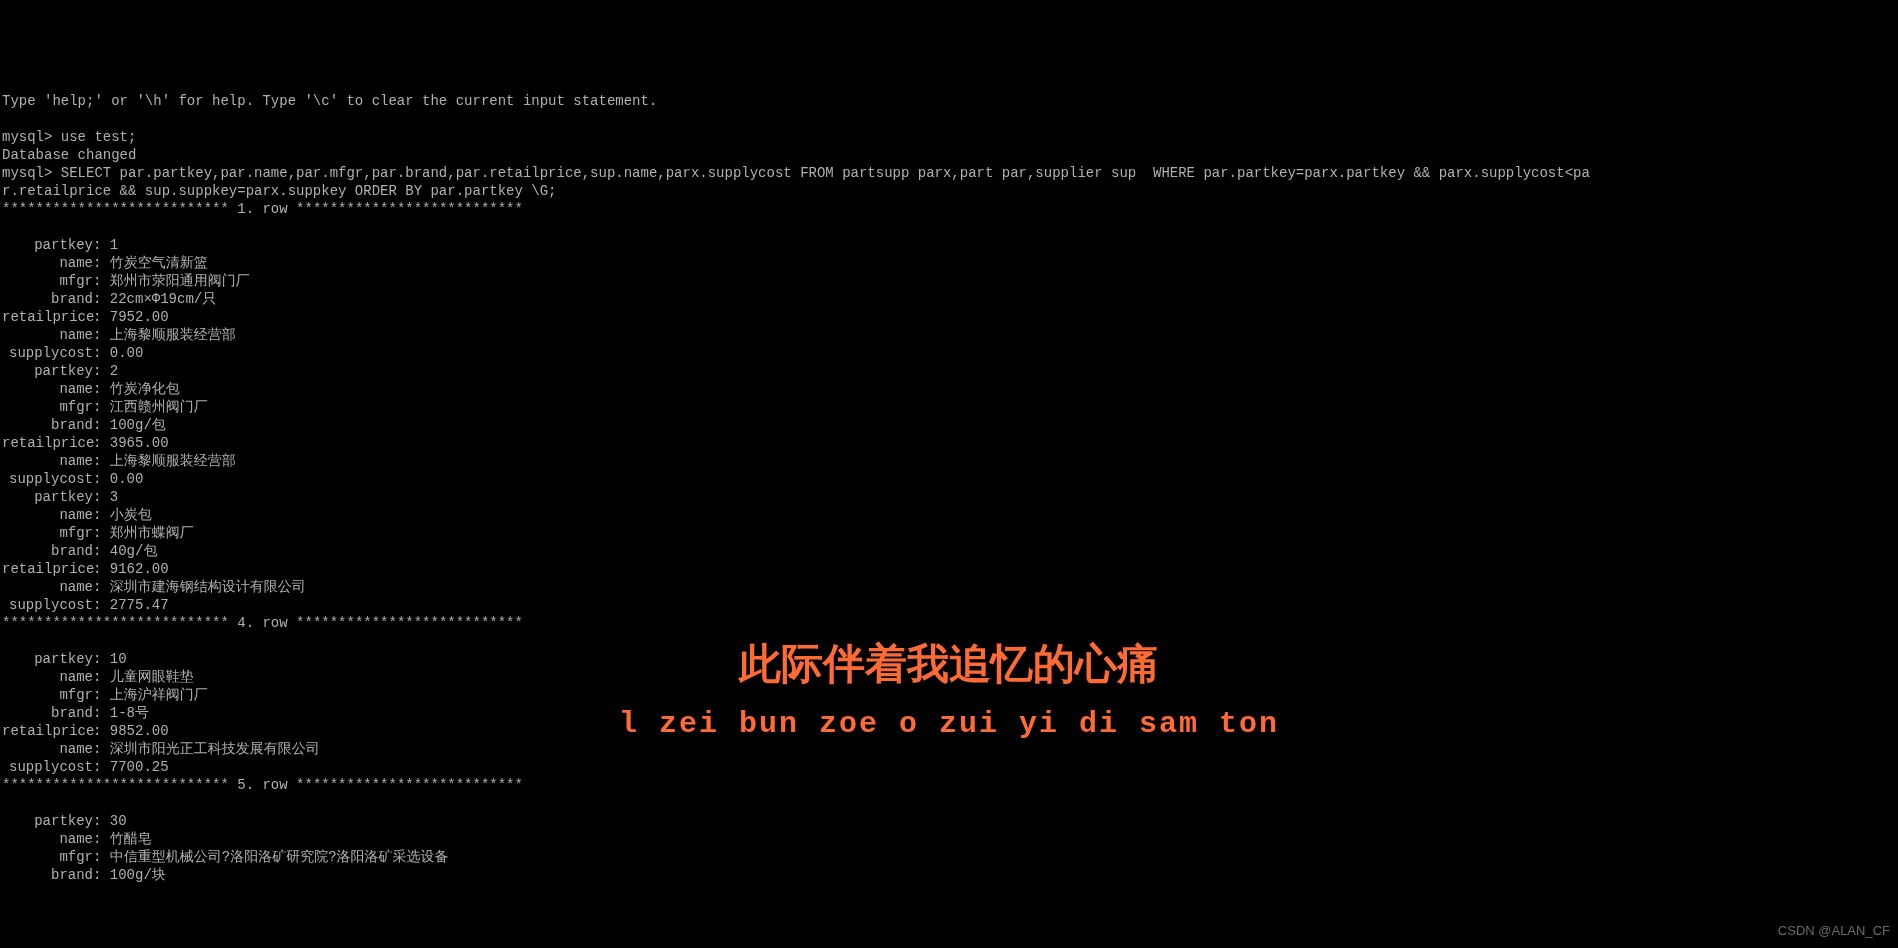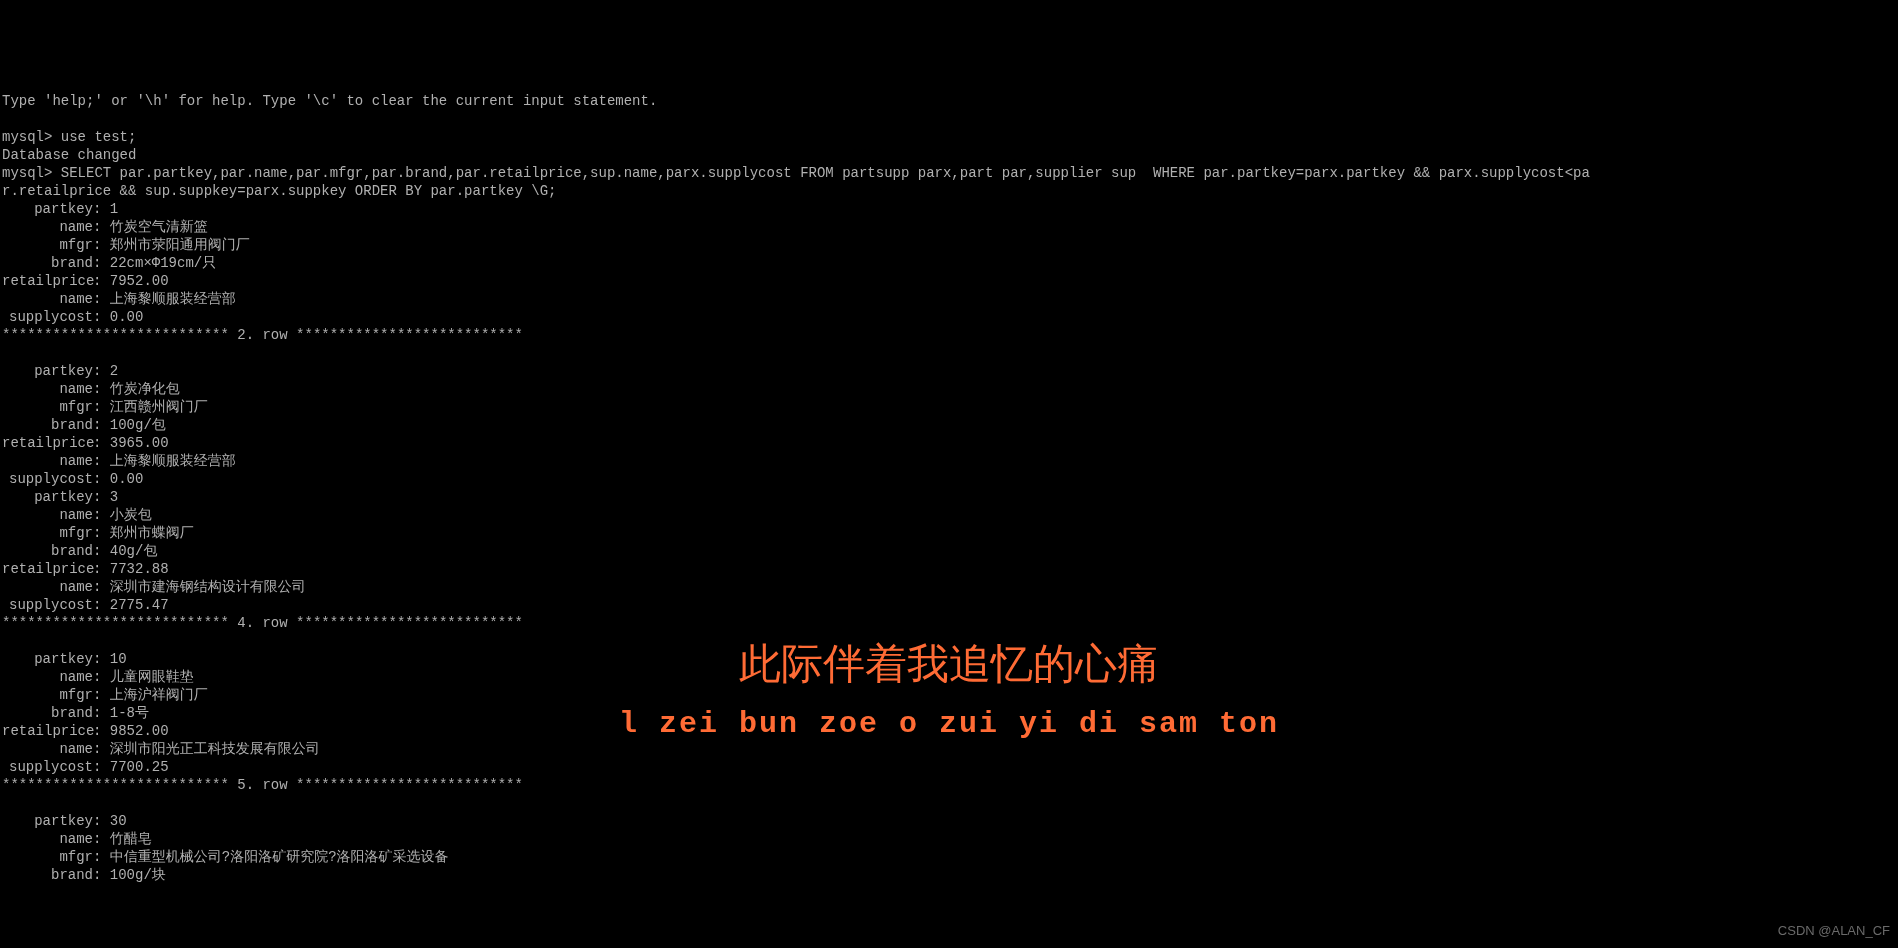--- a/index.html
+++ b/index.html
@@ -38,20 +38,21 @@
       left: 50%;
       transform: translateX(-50%);
       color: #ff6b35;
       text-align: center;
       white-space: nowrap;
     }
     .subtitle-line1 {
       top: 655px;
       font-family: 'SimSun', serif;
       font-size: 42px;
+      font-weight: bold;
     }
     .subtitle-line2 {
       top: 715px;
       font-family: 'Courier New', monospace;
       font-size: 30px;
       letter-spacing: 2px;
       font-weight: bold;
     }
     .watermark {
       position: absolute;
@@ -68,40 +69,40 @@
 
 
 
 <div class="terminal">
 <span>Type 'help;' or '\h' for help. Type '\c' to clear the current input statement.</span>
 <span></span>
 <span>mysql&gt; use test;</span>
 <span>Database changed</span>
 <span>mysql&gt; SELECT par.partkey,par.name,par.mfgr,par.brand,par.retailprice,sup.name,parx.supplycost FROM partsupp parx,part par,supplier sup  WHERE par.partkey=parx.partkey &amp;&amp; parx.supplycost&lt;pa</span>
 <span>r.retailprice &amp;&amp; sup.suppkey=parx.suppkey ORDER BY par.partkey \G;</span>
+<span class="row-sep"><span>***************************</span> <span>1</span><span>. row</span><span> ***************************</span></span>
 <span><span class="field-label">partkey</span>: <span class="field-value">1</span></span>
 <span><span class="field-label">name</span>: <span class="field-value">竹炭空气清新篮</span></span>
 <span><span class="field-label">mfgr</span>: <span class="field-value">郑州市荥阳通用阀门厂</span></span>
 <span><span class="field-label">brand</span>: <span class="field-value">22cm×Φ19cm/只</span></span>
 <span><span class="field-label">retailprice</span>: <span class="field-value">7952.00</span></span>
 <span><span class="field-label">name</span>: <span class="field-value">上海黎顺服装经营部</span></span>
 <span><span class="field-label">supplycost</span>: <span class="field-value">0.00</span></span>
-<span class="row-sep"><span>***************************</span> <span>2</span><span>. row</span><span> ***************************</span></span>
 <span><span class="field-label">partkey</span>: <span class="field-value">2</span></span>
 <span><span class="field-label">name</span>: <span class="field-value">竹炭净化包</span></span>
 <span><span class="field-label">mfgr</span>: <span class="field-value">江西赣州阀门厂</span></span>
 <span><span class="field-label">brand</span>: <span class="field-value">100g/包</span></span>
 <span><span class="field-label">retailprice</span>: <span class="field-value">3965.00</span></span>
 <span><span class="field-label">name</span>: <span class="field-value">上海黎顺服装经营部</span></span>
 <span><span class="field-label">supplycost</span>: <span class="field-value">0.00</span></span>
 <span><span class="field-label">partkey</span>: <span class="field-value">3</span></span>
 <span><span class="field-label">name</span>: <span class="field-value">小炭包</span></span>
 <span><span class="field-label">mfgr</span>: <span class="field-value">郑州市蝶阀厂</span></span>
 <span><span class="field-label">brand</span>: <span class="field-value">40g/包</span></span>
-<span><span class="field-label">retailprice</span>: <span class="field-value">7732.88</span></span>
+<span><span class="field-label">retailprice</span>: <span class="field-value">9162.00</span></span>
 <span><span class="field-label">name</span>: <span class="field-value">深圳市建海钢结构设计有限公司</span></span>
 <span><span class="field-label">supplycost</span>: <span class="field-value">2775.47</span></span>
 <span class="row-sep"><span>***************************</span> <span>4</span><span>. row</span><span> ***************************</span></span>
 <span><span class="field-label">partkey</span>: <span class="field-value">10</span></span>
 <span><span class="field-label">name</span>: <span class="field-value">儿童网眼鞋垫</span></span>
 <span><span class="field-label">mfgr</span>: <span class="field-value">上海沪祥阀门厂</span></span>
 <span><span class="field-label">brand</span>: <span class="field-value">1-8号</span></span>
 <span><span class="field-label">retailprice</span>: <span class="field-value">9852.00</span></span>
 <span><span class="field-label">name</span>: <span class="field-value">深圳市阳光正工科技发展有限公司</span></span>
 <span><span class="field-label">supplycost</span>: <span class="field-value">7700.25</span></span>

